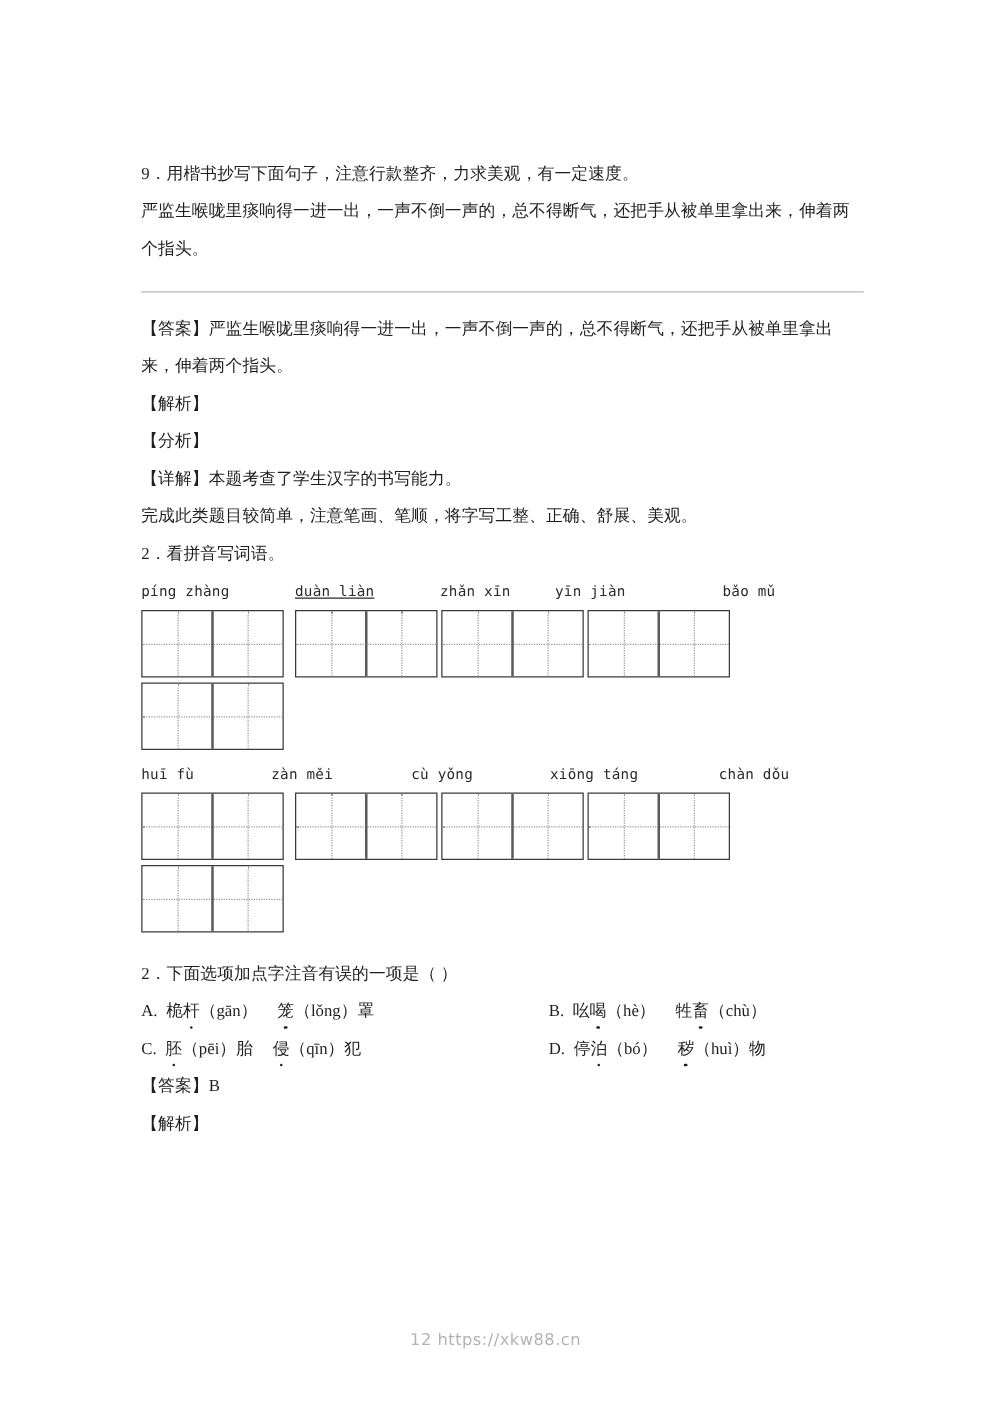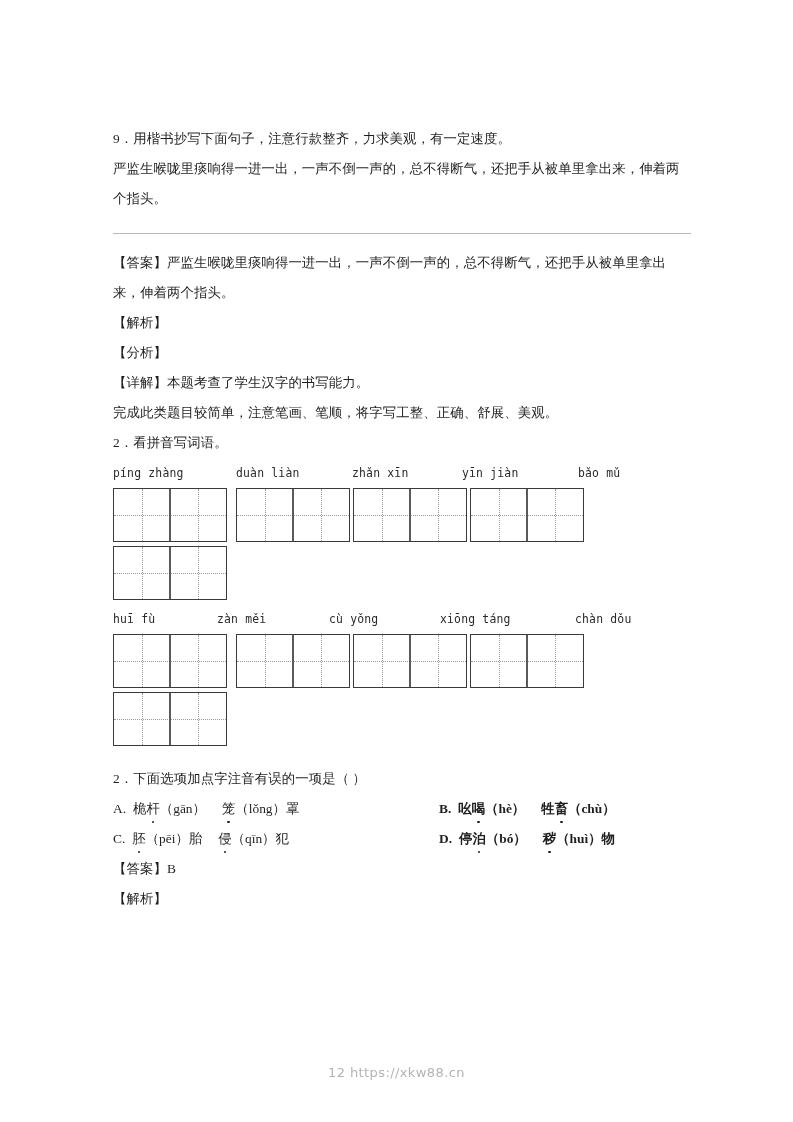--- a/index.html
+++ b/index.html
@@ -135,21 +135,21 @@
     font-size: 13.4px;
     line-height: 30px;
     color: #1f1f1f;
   }
   .choice {
     position: absolute;
     top: 0;
     white-space: nowrap;
   }
   .choice-left { left: 0; }
-  .choice-right { left: 326px; font-weight: bold; }
+  .choice-right { left: 326px; }
   .choice-label { margin-right: 7px; }
   .dotted-char {
     position: relative;
     display: inline-block;
   }
   .dotted-char::after {
     content: "";
     position: absolute;
     left: 50%;
     bottom: 1px;
@@ -194,23 +194,23 @@
     <div class="line">【分析】</div>
     <div class="line">【详解】本题考查了学生汉字的书写能力。</div>
     <div class="line">完成此类题目较简单，注意笔画、笔顺，将字写工整、正确、舒展、美观。</div>
 
     <div class="line">2．看拼音写词语。</div>
 
     <div style="height:8px"></div>
 
     <div class="pinyin-row">
         <span class="pinyin-item" style="left: 0px;">píng zhàng</span>
-        <span class="pinyin-item" style="left: 123px;">duàn liàn</span>
+        <span class="pinyin-item" style="left: 123px; text-decoration: underline;">duàn liàn</span>
         <span class="pinyin-item" style="left: 239px;">zhǎn xīn</span>
-        <span class="pinyin-item" style="left: 349px;">yīn jiàn</span>
+        <span class="pinyin-item" style="left: 331px;">yīn jiàn</span>
         <span class="pinyin-item" style="left: 465px;">bǎo mǔ</span>
       </div>
     <div class="grid-row">
         <div class="tianzi" style="left: 0px;">
           <span class="v-dot-l"></span>
           <span class="v-dot-r"></span>
           <span class="h-dot"></span>
           <span class="v-solid"></span>
         </div>
         <div class="tianzi" style="left: 123px;">

